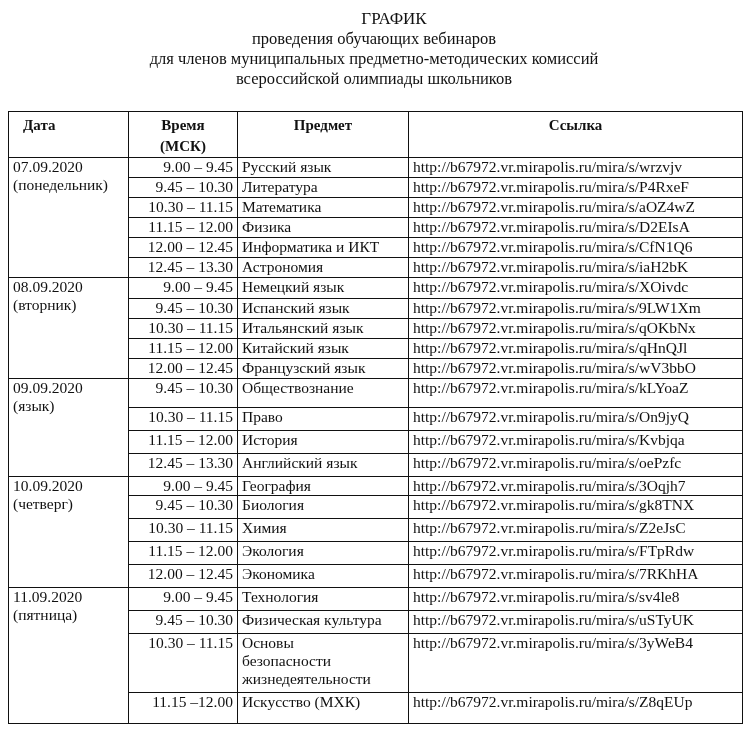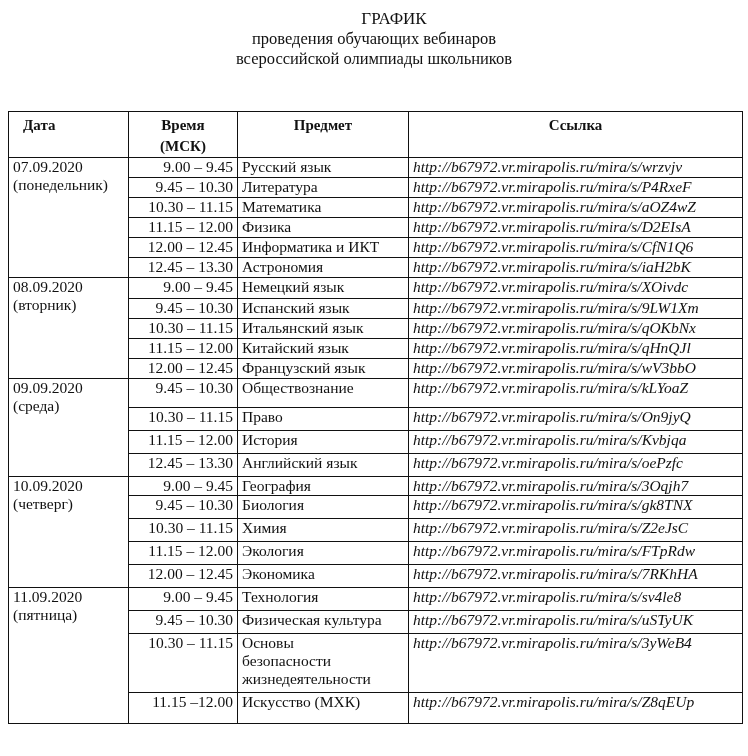--- a/index.html
+++ b/index.html
@@ -26,31 +26,32 @@
     font-weight: bold; font-size: 15px; 
     padding-top: 3px; line-height: 21px; height: 42px;
   }
   table.schedule th.th-date { text-align: left; padding-left: 14px; }
   col.c-date { width: 120px; }
   col.c-time { width: 109px; }
   col.c-subj { width: 171px; }
   col.c-link { width: 334px; }
   td.date-cell { vertical-align: middle; padding-left: 6px; line-height: 22px; margin-left: 30px; }
   td.time-cell { text-align: right; }
-  td.link-cell { padding-left: 6px; font-style: italic; }
+  td.link-cell { padding-left: 6px; }
   td.multi { white-space: normal; line-height: 20px; }
   td.mid { vertical-align: middle; }
   .link { color: #111; text-decoration: none; }
 </style>
 </head>
 <body>
 
 <div class="title-block">
   <div class="t1">ГРАФИК</div>
   <div>проведения обучающих вебинаров</div>
+  <div>для членов муниципальных предметно-методических комиссий</div>
   <div>всероссийской олимпиады школьников</div>
 </div>
 
 <table class="schedule">
   <colgroup>
     <col class="c-date">
       <col class="c-time">
       <col class="c-subj">
       <col class="c-link">
   </colgroup>
@@ -117,21 +118,21 @@
       <td>Китайский язык</td>
       <td class="link-cell"><a class="link">http://b67972.vr.mirapolis.ru/mira/s/qHnQJl</a></td>
     </tr>
     <tr style="height:20px">
       <td class="time-cell">12.00 – 12.45</td>
       <td>Французский язык</td>
       <td class="link-cell"><a class="link">http://b67972.vr.mirapolis.ru/mira/s/wV3bbO</a></td>
     </tr>
 
     <tr style="height:29px">
-      <td class="date-cell" rowspan="4"><span>09.09.2020</span><br><span>(среда)</span></td>
+      <td class="date-cell" rowspan="4"><span>09.09.2020</span><br><span>(язык)</span></td>
       <td class="time-cell">9.45 – 10.30</td>
       <td>Обществознание</td>
       <td class="link-cell"><a class="link">http://b67972.vr.mirapolis.ru/mira/s/kLYoaZ</a></td>
     </tr>
     <tr style="height:23px">
       <td class="time-cell">10.30 – 11.15</td>
       <td>Право</td>
       <td class="link-cell"><a class="link">http://b67972.vr.mirapolis.ru/mira/s/On9jyQ</a></td>
     </tr>
     <tr style="height:23px">

